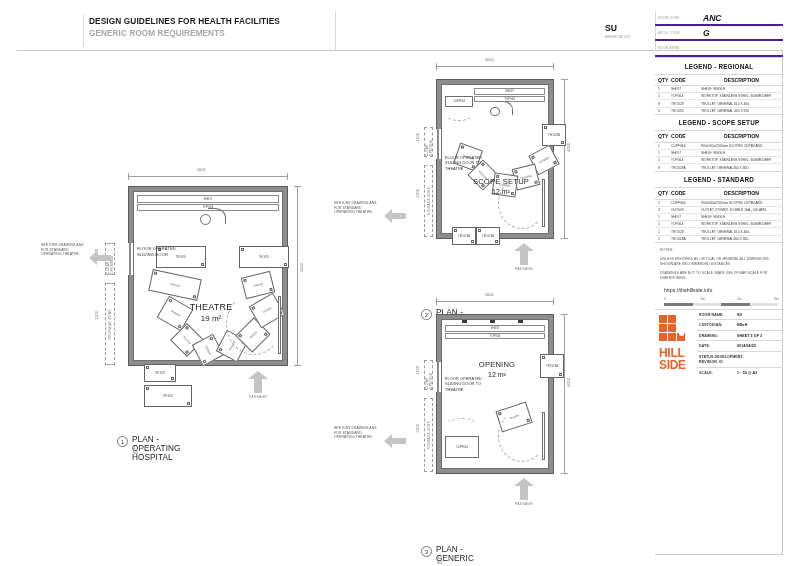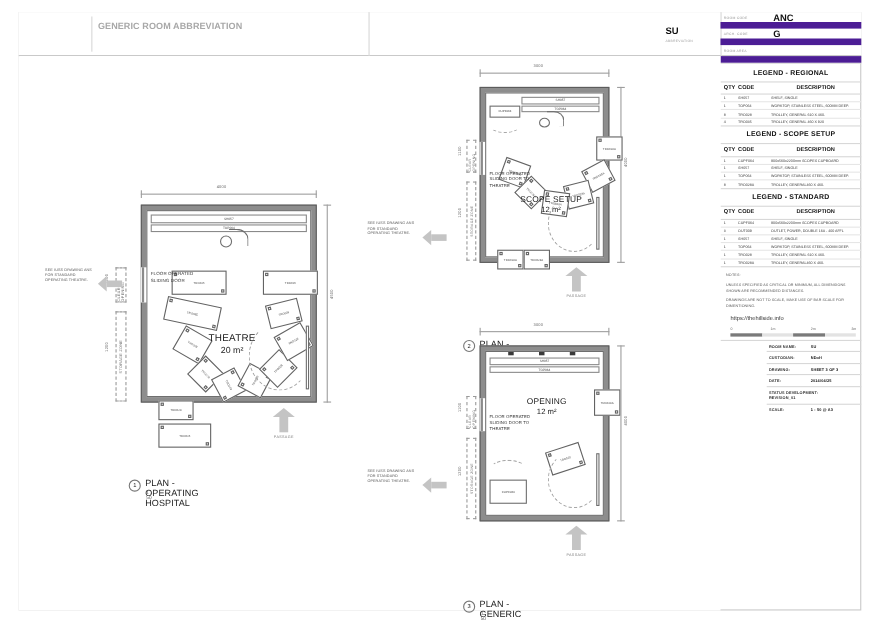--- a/index.html
+++ b/index.html
@@ -51,21 +51,21 @@
   #hdr-abbr { position: absolute; left: 588px; top: 12px; text-align: left; }
   #hdr-abbr-val { font-size: 8.6px; font-weight: bold; color: #111; }
   #hdr-abbr-lbl { font-size: 3.1px; color: #a0a0a0; letter-spacing: .2px; margin-top: 2px; }
   #hdr-div3 { position: absolute; left: 638px; top: 0; width: 1px; height: 40px; background: #d8d8d8; }
 
   
   #rightcol {
     position: absolute; left: 655px; top: 11px;
     width: 128px; height: 544px;
   }
-  .rc-row { border-bottom: 6px solid #4c1d95; position: relative; }
+  .rc-row { border-bottom: 2px solid #4c1d95; position: relative; font-style: italic; }
   .rc-lbl { position: absolute; left: 3px; top: 50%; transform: translateY(-50%);
             font-size: 3.1px; color: #9a9a9a; letter-spacing: .25px; }
   .rc-val { position: absolute; left: 48px; top: 50%; transform: translateY(-50%);
             font-size: 8.5px; font-weight: bold; color: #111; }
 
   
   .legend { width: 128px; border-top: 1px solid #d8d8d8; }
   .legend-title {
     text-align: center; font-size: 6.3px; font-weight: bold; color: #111;
     padding: 4.5px 0 4px; letter-spacing: .2px;
@@ -234,21 +234,22 @@
 </head>
 <body>
 
 <div id="sheet">
 
   <div id="frame"></div>
 
   <div id="header">
     <div id="hdr-div1"></div>
     <div id="hdr-title-block">
-      <div id="hdr-title-sub">GENERIC ROOM ABBREVIATION</div>
+      <div id="hdr-title-main">DESIGN GUIDELINES FOR HEALTH FACILITIES</div>
+      <div id="hdr-title-sub">GENERIC ROOM REQUIREMENTS</div>
     </div>
     <div id="hdr-div2"></div>
     <div id="hdr-abbr">
       <div id="hdr-abbr-val">SU</div>
       <div id="hdr-abbr-lbl">ABBREVIATION</div>
     </div>
     <div id="hdr-div3"></div>
   </div>
 
   <div id="rightcol">
@@ -390,20 +391,34 @@
         <div class="bar">
           <i class="on"></i>
             <i class="off"></i>
             <i class="on"></i>
             <i class="off"></i>
         </div>
       </div>
     </div>
 
     <div id="titleblock">
+      <div id="tb-logo">
+        <div class="bricks">
+          <span class="bk" style="left:0;top:0;background:#e8622a"></span>
+          <span class="bk" style="left:9px;top:0;background:#e8622a"></span>
+          <span class="bk" style="left:0;top:9px;background:#e8622a"></span>
+          <span class="bk" style="left:9px;top:9px;background:#e8622a"></span>
+          <span class="bk" style="left:0;top:18px;background:#e8622a"></span>
+          <span class="bk" style="left:9px;top:18px;background:#e8622a"></span>
+          <span class="bk" style="left:18px;top:18px;background:#e8622a"></span>
+          <span class="bk" style="left:20px;top:16px;width:5px;height:5px;background:#fff;border-radius:50%"></span>
+        </div>
+        <div class="hill">HILL</div>
+        <div class="side">SIDE</div>
+      </div>
       <div id="tb-table">
           <div class="tbrow">
             <span class="k">ROOM NAME:</span>
             <span class="v">SU</span>
           </div>
           <div class="tbrow">
             <span class="k">CUSTODIAN:</span>
             <span class="v">NDoH</span>
           </div>
           <div class="tbrow">
@@ -456,21 +471,21 @@
             <div class="trolley" style="left: 92px; top: 148px; width: 24px; height: 24px; transform: rotate(-62deg);">TRO028</div>
             <div class="trolley" style="left: 112px; top: 137px; width: 26px; height: 24px; transform: rotate(-45deg);">TRO028</div>
             <div class="trolley" style="left: 125px; top: 112px; width: 28px; height: 25px; transform: rotate(-30deg);">TRO028</div>
             <div class="trolley" style="left: 115px; top: 88px; width: 30px; height: 22px; transform: rotate(-14deg);">TRO028</div>
             <div class="trolley" style="left: 16px; top: 178px; width: 32px; height: 18px; transform: rotate(0deg);">TRO028</div>
             <div class="trolley" style="left: 16px; top: 199px; width: 48px; height: 22px; transform: rotate(0deg);">TRO035</div>
           </div>
 
         <div class="room-name" style="left:48px;top:116px;width:70px;">
           <div class="rn">THEATRE</div>
-          <div class="ra">20 m²</div>
+          <div class="ra">19 m²</div>
         </div>
 
         <div class="door-arc" style="left:98px;top:107px;width:56px;height:62px;border-color:transparent;border-bottom-color:#a8a8a8;border-left-color:#a8a8a8;"></div>
         <div class="door-leaf" style="left:150px;top:110px;width:3px;height:58px;"></div>
 
         <div class="abs" style="left:0px;top:57px;width:5px;height:32px;background:#ffffff;"></div>
         <div class="abs" style="left:1px;top:57px;width:2.4px;height:32px;background:#cfcfcf;border:0.4px solid #8a8a8a;"></div>
 
         <div class="sliding-text" style="left:9px;top:60px;width:40px;">FLOOR OPERATED SLIDING DOOR</div>
       </div>

